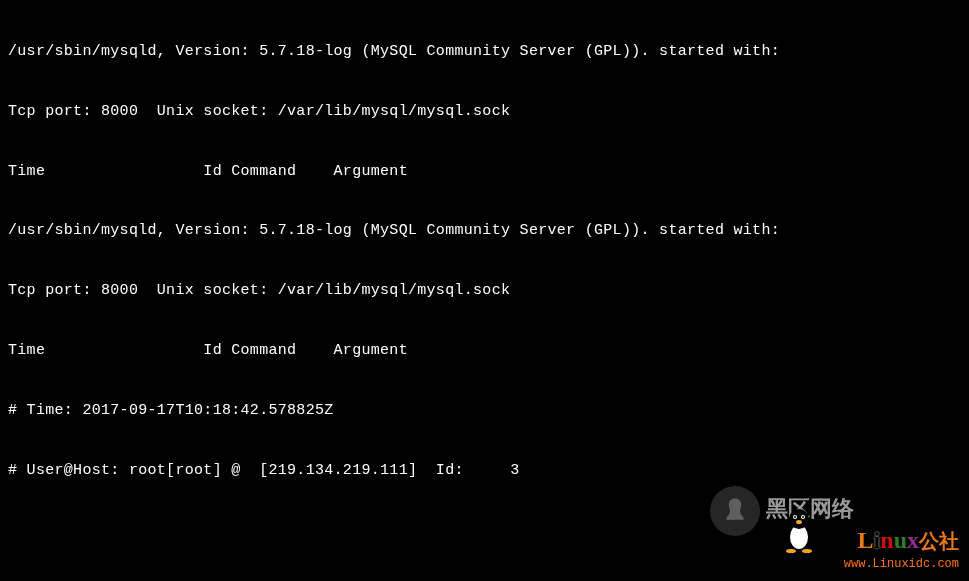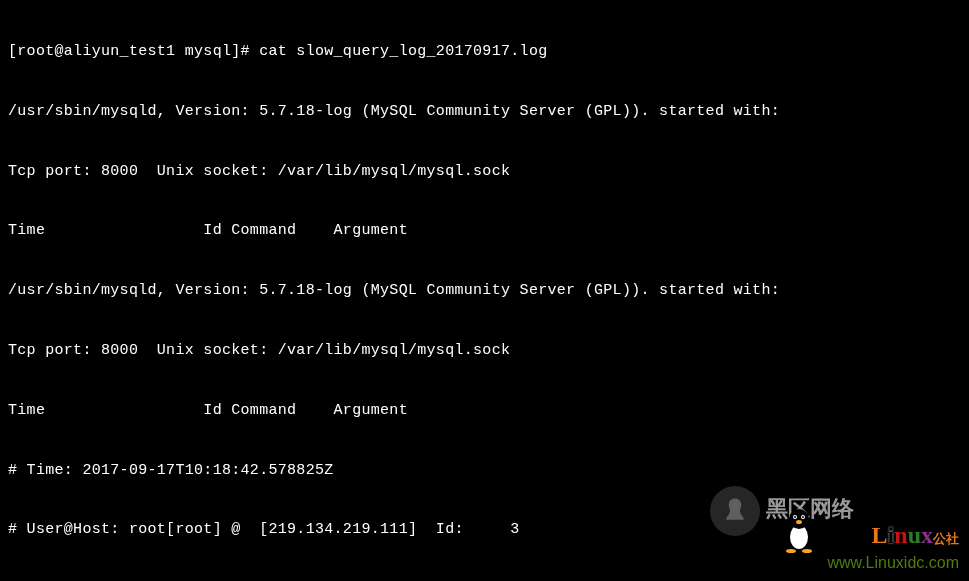--- a/index.html
+++ b/index.html
@@ -64,39 +64,38 @@
     .brand-linux {
       font-family: "Times New Roman", serif;
       font-size: 24px;
       font-weight: bold;
     }
     .brand-linux .l { color: #e67817; }
     .brand-linux .i { color: #000; text-shadow: 0 0 2px #fff; }
     .brand-linux .n { color: #c91111; }
     .brand-linux .u { color: #2a7d2a; }
     .brand-linux .x { color: #8b2f8b; }
-    .brand-suffix { color: #e67817; font-size: 13px; text-align: right; }
+    .brand-suffix { color: #e67817; font-size: 20px; text-align: right; }
     .brand-url {
-      color: #4d7c0f;
-      font-size: 16px;
-      font-family: Liberation Sans, sans-serif;
+      color: #f97316;
+      font-size: 12px;
+      font-family: Liberation Mono, monospace;
     }
     .penguin {
       position: absolute;
       bottom: 28px;
       right: 150px;
       width: 40px;
       height: 46px;
     }
   </style>
 </head>
 <body>
 
 <div class="terminal">
-  <span class="line">[root@aliyun_test1 mysql]# cat slow_query_log_20170917.log</span>
   <span class="line">/usr/sbin/mysqld, Version: 5.7.18-log (MySQL Community Server (GPL)). started with:</span>
   <span class="line">Tcp port: 8000  Unix socket: /var/lib/mysql/mysql.sock</span>
   <span class="line">Time                 Id Command    Argument</span>
   <span class="line">/usr/sbin/mysqld, Version: 5.7.18-log (MySQL Community Server (GPL)). started with:</span>
   <span class="line">Tcp port: 8000  Unix socket: /var/lib/mysql/mysql.sock</span>
   <span class="line">Time                 Id Command    Argument</span>
   <span class="line"># Time: 2017-09-17T10:18:42.578825Z</span>
   <span class="line"># User@Host: root[root] @  [219.134.219.111]  Id:     3</span>
   
   

